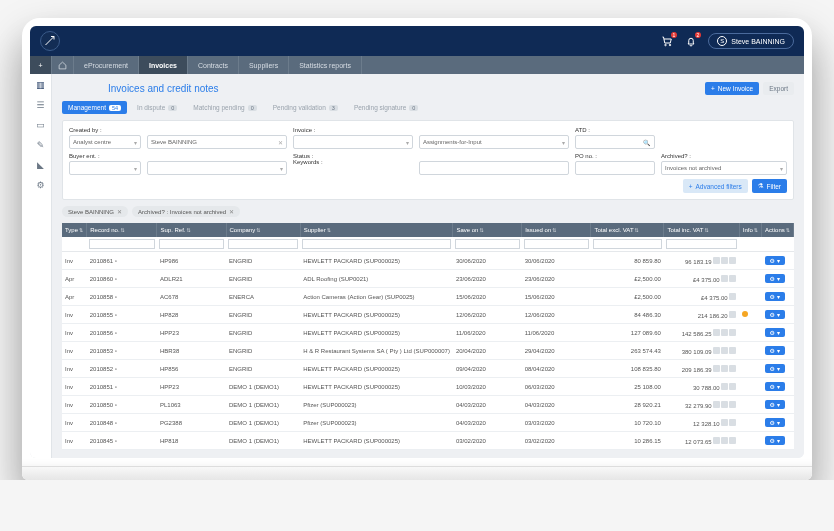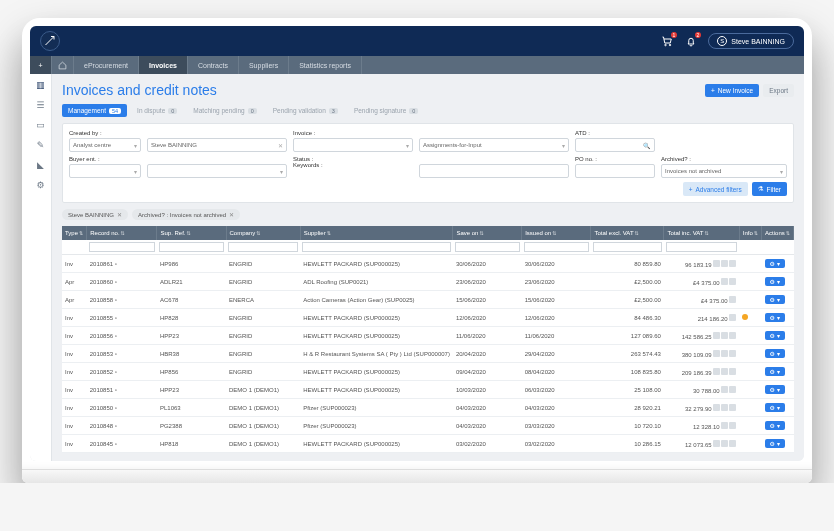--- a/index.html
+++ b/index.html
@@ -18,21 +18,21 @@
   .nav .plus { width: 22px; background: #3d4c5c; display: flex; align-items: center; justify-content: center; color:#fff; border-right:1px solid #6c7c8c;}
   .nav .item { padding: 0 10px; display: flex; align-items: center; border-right: 1px solid #6c7c8c; cursor: pointer; }
   .nav .item.home { width: 22px; padding:0; justify-content:center;}
   .nav .item.active { background: #3d4c5c; color: #fff; font-weight: bold; }
   .body { display: flex; background: #eef0f3; }
   .sidebar { width: 22px; background: #fff; border-right: 1px solid #e0e4e8; display: flex; flex-direction: column; align-items: center; padding-top: 6px; gap: 10px; }
   .sidebar .sicon { width: 10px; height: 10px; color: #6b7785; font-size: 9px; display:flex;align-items:center;justify-content:center;}
   .sidebar .sicon.active { color: #0f2a55; }
   .main { flex: 1; padding: 8px 10px; font-size: 7px; color: #333; }
   .title-row { display: flex; justify-content: space-between; align-items: center; margin-bottom: 6px; }
-  .page-title { color: #2b7de9; font-size: 14px; font-weight: 500; }
+  .page-title { color: #2b7de9; font-size: 10px; font-weight: 500; margin-left: 46px; }
   .title-buttons { display: flex; gap: 4px; }
   .btn { border: none; border-radius: 2px; padding: 3px 6px; font-size: 6.5px; cursor: pointer; display:flex;align-items:center;gap:3px;}
   .btn-primary { background: #2b7de9; color: #fff; }
   .btn-light { background: #e9ecef; color: #6b7785; }
   .tabs { display: flex; gap: 4px; align-items: center; margin-bottom: 6px; font-size: 6.5px; }
   .tab { color: #9aa3ad; padding: 3px 6px; display:flex;align-items:center;gap:3px;}
   .tab.active { background: #2b7de9; color: #fff; border-radius: 2px; }
   .tab .count { background: #fff; color: #2b7de9; font-size: 5.5px; padding: 0 3px; border-radius: 2px; }
   .tab:not(.active) .count { background: #d9dee3; color: #6b7785; }
   .filters { background: #fff; border: 1px solid #e0e4e8; border-radius: 2px; padding: 6px; margin-bottom: 6px; }

